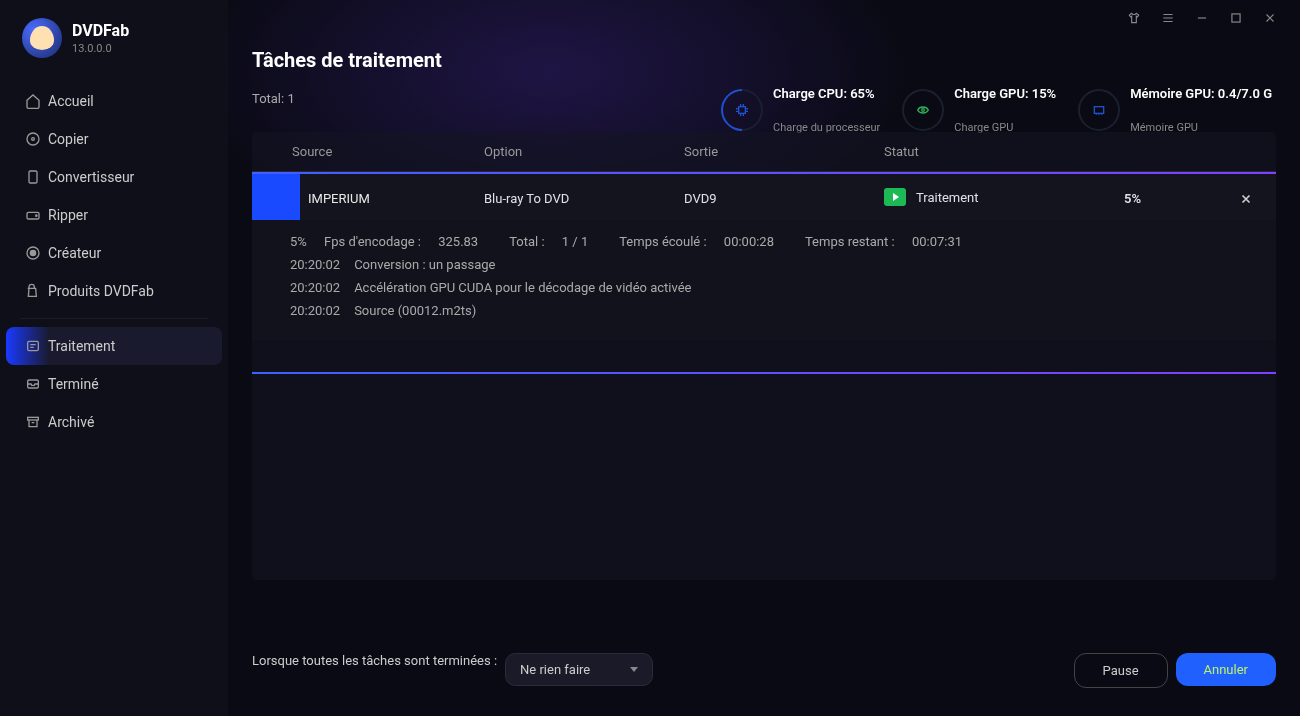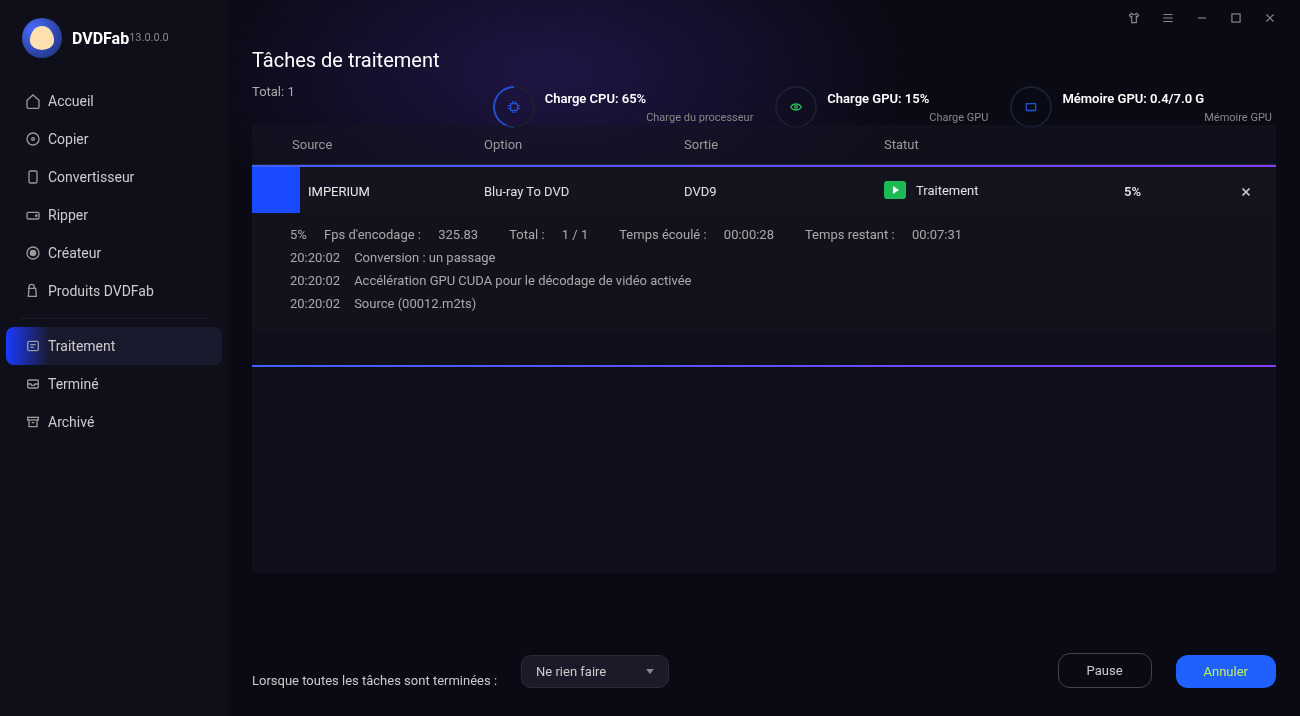--- a/index.html
+++ b/index.html
@@ -4,39 +4,39 @@
 <style>
 *{margin:0;padding:0;box-sizing:border-box;font-family:-apple-system,BlinkMacSystemFont,"Segoe UI",Roboto,sans-serif}
 body{width:1300px;height:716px;background:#0a0a14;color:#e0e0e8;overflow:hidden;position:relative}
 .title-bar{position:absolute;top:0;right:0;height:36px;display:flex;align-items:center;gap:18px;padding:0 22px;z-index:10}
 .title-btn{width:16px;height:16px;display:flex;align-items:center;justify-content:center;cursor:pointer;color:#888}
 .title-btn svg{width:14px;height:14px}
 .sidebar{position:absolute;left:0;top:0;width:228px;height:100%;background:#0f0f1a;padding-top:18px}
 .logo-area{display:flex;align-items:center;gap:10px;padding:0 22px 24px 22px}
 .logo-icon{width:40px;height:40px;border-radius:50%;background:radial-gradient(circle at 30% 30%,#4a6bff,#1a2a6b);display:flex;align-items:center;justify-content:center;position:relative;overflow:hidden}
 .logo-icon::before{content:"";position:absolute;width:24px;height:24px;background:#ffe0b0;border-radius:50% 50% 50% 50%/60% 60% 40% 40%;top:8px}
-.logo-text{display:flex;flex-direction:row}
+.logo-text{display:flex;flex-direction:column}
 .logo-name{font-weight:700;font-size:16px;color:#fff}
 .logo-version{font-size:11px;color:#888;margin-top:2px}
 .nav-item{display:flex;align-items:center;gap:6px;padding:10px 24px;font-size:14px;color:#ccc;cursor:pointer}
 .nav-item.active{background:linear-gradient(90deg,#1a3aff 0%,#1a1a2e 20%);border-radius:8px;margin:0 6px;padding:10px 18px}
 .nav-icon{width:18px;height:18px;display:flex;align-items:center;justify-content:center;color:#999}
 .nav-divider{height:1px;background:#1a1a2a;margin:8px 20px}
 .main{position:absolute;left:228px;top:0;right:0;bottom:0;padding:36px 24px 0 24px;background:radial-gradient(ellipse 600px 300px at 30% 10%,#1f1545 0%,#0a0a14 60%)}
-.page-title{font-size:20px;font-weight:400;color:#fff;margin-bottom:12px;margin-top:12px}
+.page-title{font-size:20px;font-weight:700;color:#fff;margin-bottom:19px;margin-top:12px}
 .total-line{font-size:13px;color:#aaa;margin-bottom:14px}
 .stats-row{display:flex;gap:22px;position:absolute;right:28px;top:86px}
 .stat{display:flex;align-items:center;gap:10px}
 .ring{width:42px;height:42px;border-radius:50%;border:2px solid #1a2030;display:flex;align-items:center;justify-content:center;position:relative}
 .ring.cpu{border-color:#2050d0;border-bottom-color:#1a2030;border-right-color:#1a2030;transform:rotate(-45deg)}
 .ring.cpu .ring-inner{transform:rotate(45deg)}
 .ring.gpu-mem{border:2px solid #1a2030}
 .ring.gpu{border:2px solid #1a2030}
 .ring-inner{width:18px;height:18px;display:flex;align-items:center;justify-content:center;color:#2050d0}
-.stat-text{display:flex;flex-direction:row}
+.stat-text{display:flex;flex-direction:column}
 .stat-title{font-size:13px;font-weight:600;color:#fff}
 .stat-sub{font-size:11px;color:#888;margin-top:20px}
 .task-panel{background:rgba(20,20,35,0.6);border-radius:4px;min-height:448px;position:relative;overflow:hidden;margin-top:26px}
 .task-header-row{display:flex;padding:12px 0;border-bottom:1px solid #252535;font-size:13px;color:#999}
 .task-header-row>div{padding:0 12px}
 .col-source{width:220px;padding-left:40px!important}
 .col-option{width:200px}
 .col-output{width:200px}
 .col-status{width:240px}
 .col-progress{flex:1;text-align:left}
@@ -46,21 +46,21 @@
 .task-row .col-source{padding-left:56px!important;color:#e8e8e8;position:relative;z-index:1}
 .task-row .col-status{display:flex;align-items:center;gap:10px}
 .play-badge{width:22px;height:18px;border-radius:3px;background:#1db954;display:flex;align-items:center;justify-content:center}
 .play-badge::before{content:"";border-left:6px solid #fff;border-top:4px solid transparent;border-bottom:4px solid transparent;margin-left:1px}
 .task-row .col-close{cursor:pointer;color:#ccc;display:flex;justify-content:center}
 .task-row .col-close svg{width:14px;height:14px}
 .progress-line{height:2px;background:linear-gradient(90deg,#4060ff 0%,#8040ff 100%);width:100%}
 .log-area{padding:14px 38px;font-size:13px;color:#aaa;background:#12121c}
 .log-line{margin-bottom:8px}
 .log-line span{margin-right:14px}
-.bottom-bar{position:absolute;left:252px;right:24px;bottom:28px;display:flex;align-items:flex-end;gap:24px}
+.bottom-bar{position:absolute;left:252px;right:24px;bottom:28px;display:flex;align-items:flex-start;gap:8px}
 .bottom-label{font-size:13px;color:#ccc}
 .select{background:#1a1a28;border:1px solid #2a2a3a;border-radius:10px;padding:8px 14px;font-size:13px;color:#ccc;display:flex;align-items:center;gap:40px;cursor:pointer}
 .select::after{content:"";border-top:5px solid #888;border-left:4px solid transparent;border-right:4px solid transparent;display:inline-block}
 .spacer{flex:1}
 .btn{padding:9px 28px;border-radius:12px;font-size:13px;cursor:pointer;border:none}
 .btn-outline{background:transparent;border:1px solid #444;color:#ccc}
 .btn-primary{background:#2060ff;color:#bef264}
 .task-row>div{padding:0 12px}
 </style>
 </head>

